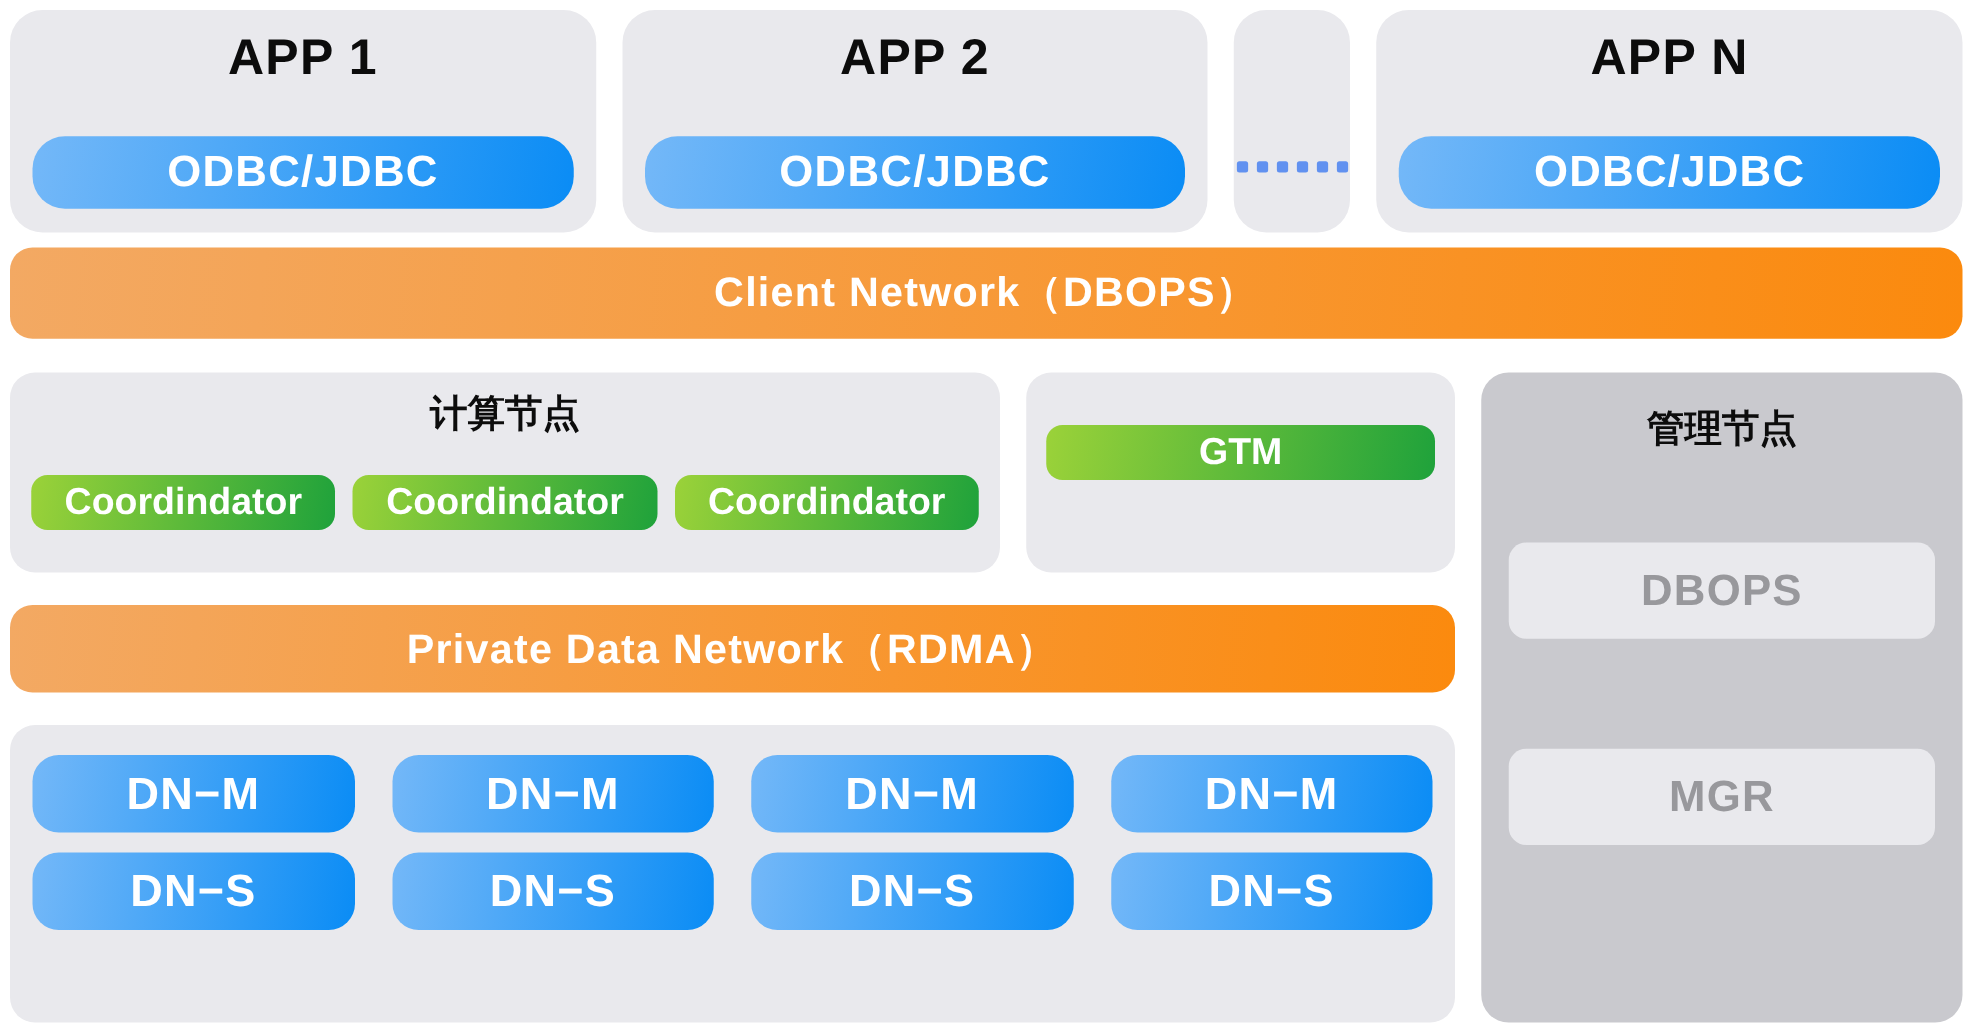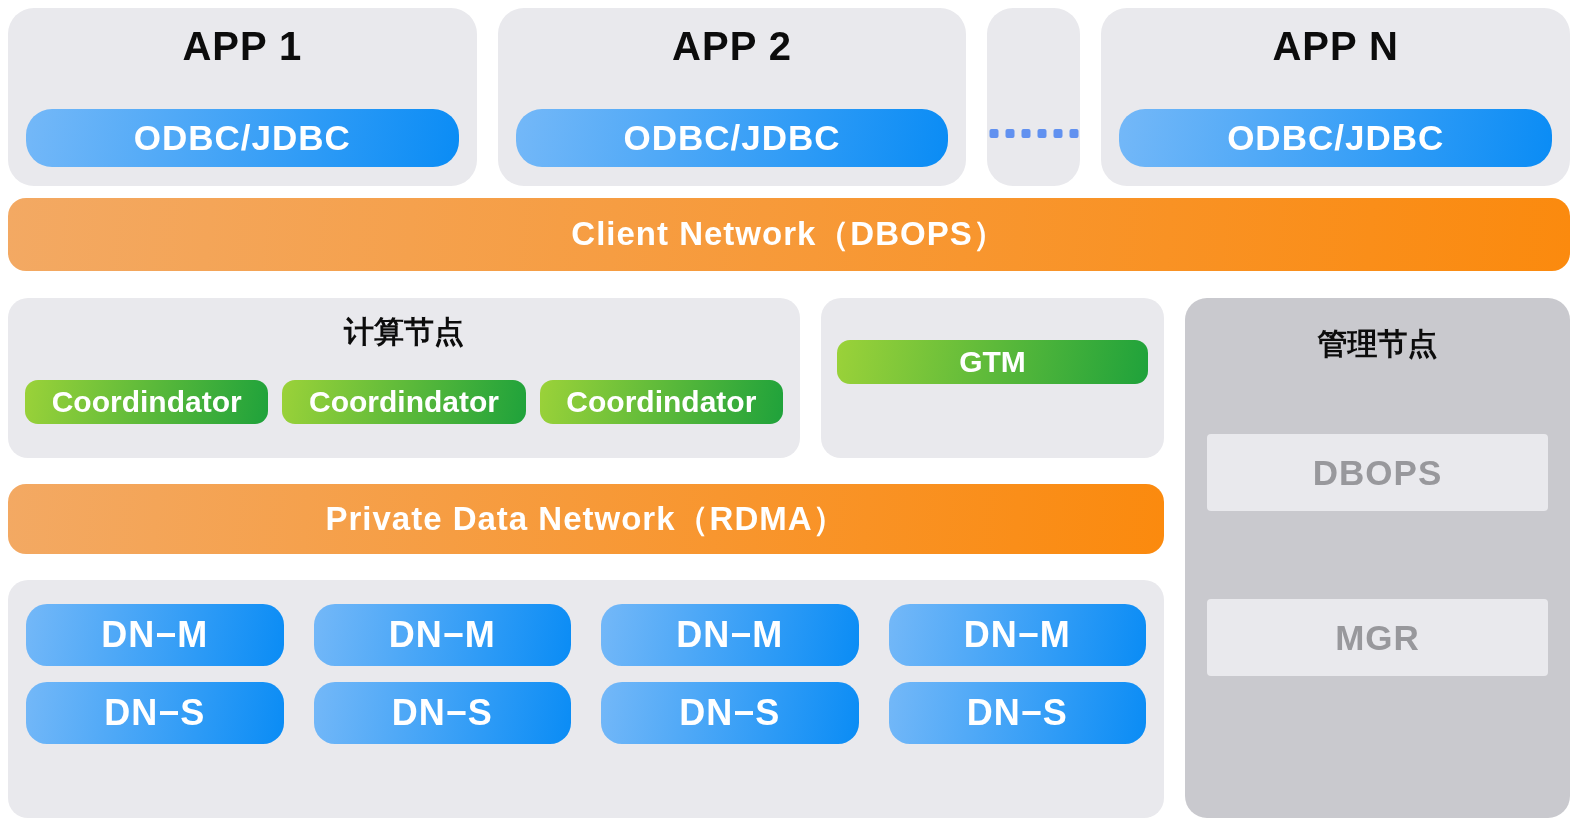--- a/index.html
+++ b/index.html
@@ -51,21 +51,21 @@
   .pill.blue-sm{
     height:62px;border-radius:21px;font-size:36px;letter-spacing:1px;
     background:linear-gradient(100deg,var(--blue-light),var(--blue-strong));
   }
   
   .mgmt-panel{
     flex:0 0 385px;background:var(--mgmt-bg);border-radius:22px;
     padding:26px 22px 12px;box-sizing:border-box;
   }
   .mgmt-box{
-    margin-top:70px;height:77px;border-radius:4px;background:var(--graybox-bg);
+    margin-top:70px;height:77px;border-radius:14px;background:var(--graybox-bg);
     display:flex;align-items:center;justify-content:center;
     font-size:35px;font-weight:bold;color:var(--gray-text);letter-spacing:1px;
   }
   .mgmt-box.second{margin-top:88px;}
 </style>
 </head>
 <body>
 
 <div class="page">
 

